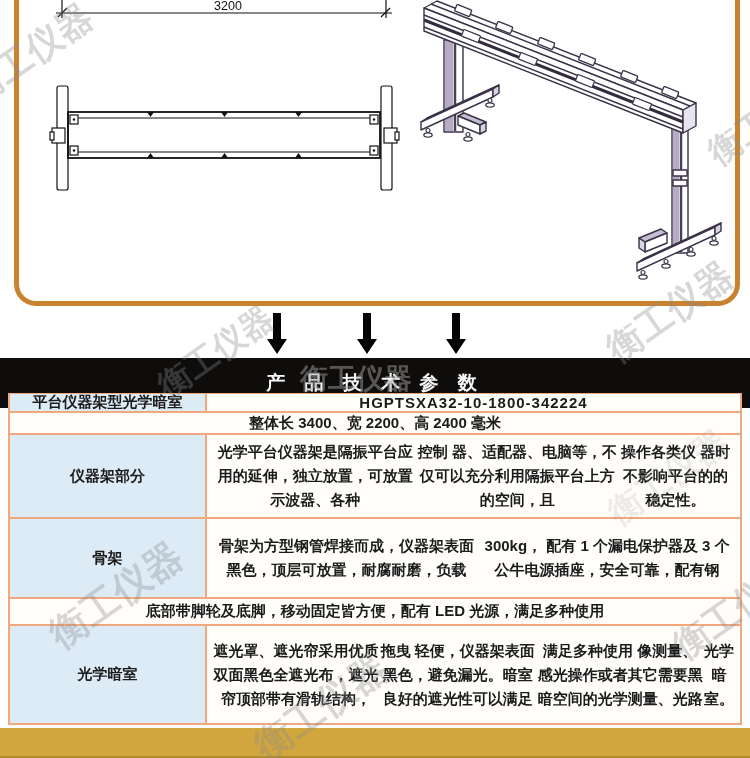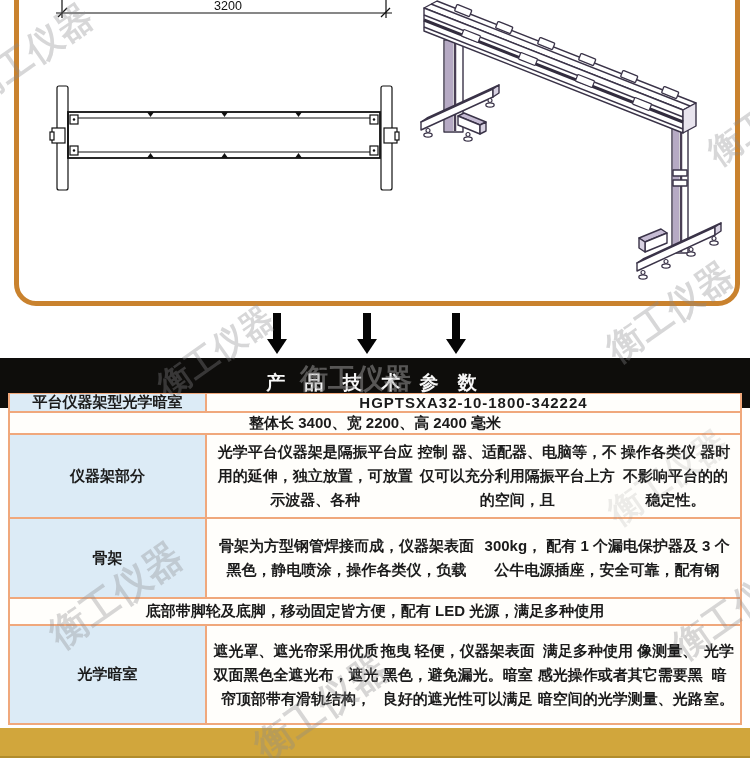--- a/index.html
+++ b/index.html
@@ -211,21 +211,21 @@
       <div class="t-label">仪器架部分</div>
       <div class="t-value t-lines">
           <div>光学平台仪器架是隔振平台应用的延伸，独立放置，可放置示波器、各种</div>
           <div>控制 器、适配器、电脑等，不仅可以充分利用隔振平台上方的空间，且</div>
           <div>操作各类仪 器时不影响平台的的稳定性。</div>
         </div>
     </div>
     <div class="t-row r4">
       <div class="t-label">骨架</div>
       <div class="t-value t-lines">
-          <div>骨架为方型钢管焊接而成，仪器架表面黑色，静电喷涂，操作各类仪，负载</div>
+          <div>骨架为方型钢管焊接而成，仪器架表面黑色，顶层可放置，耐腐耐磨，负载</div>
           <div>300kg， 配有 1 个漏电保护器及 3 个公牛电源插座，安全可靠，配有钢</div>
         </div>
     </div>
     <div class="t-row r5">
       <div class="t-full">底部带脚轮及底脚，移动固定皆方便，配有 LED 光源，满足多种使用</div>
     </div>
     <div class="t-row r6">
       <div class="t-label">光学暗室</div>
       <div class="t-value t-lines">
           <div>遮光罩、遮光帘采用优质双面黑色全遮光布，遮光帘顶部带有滑轨结构，</div>

